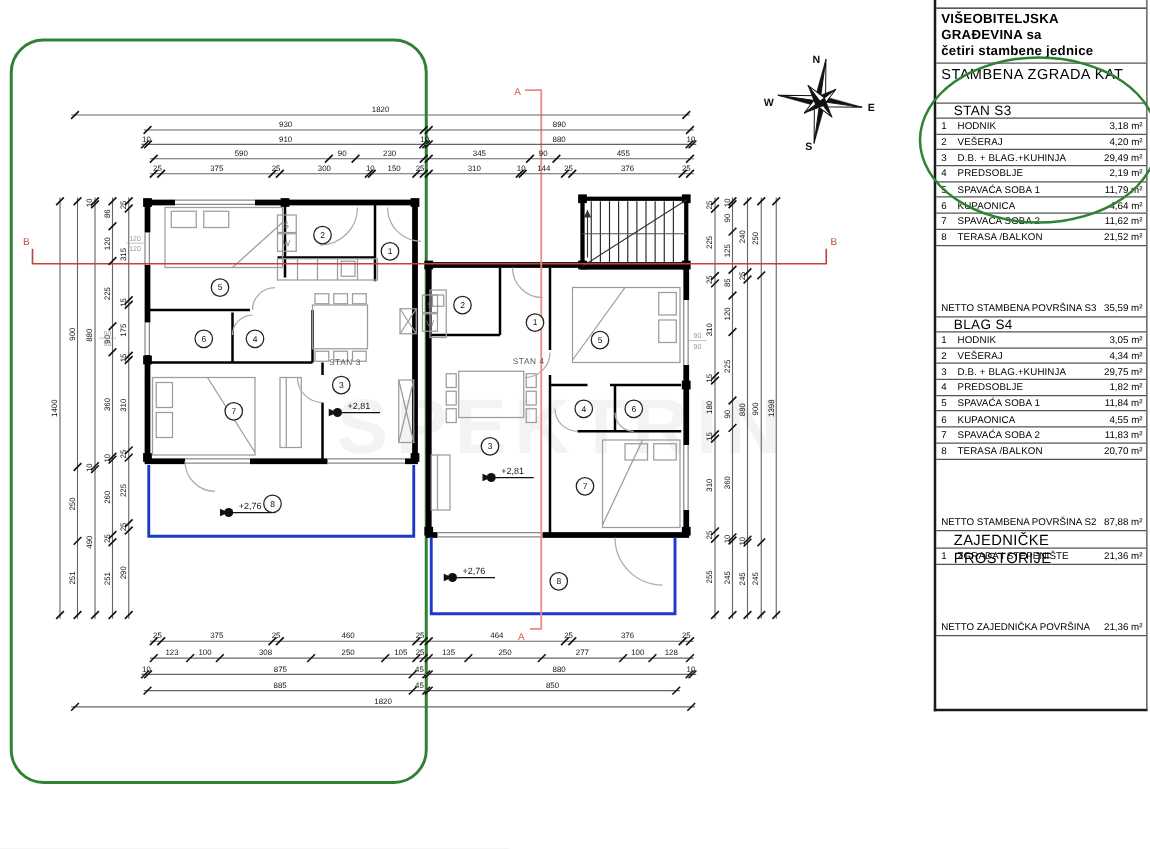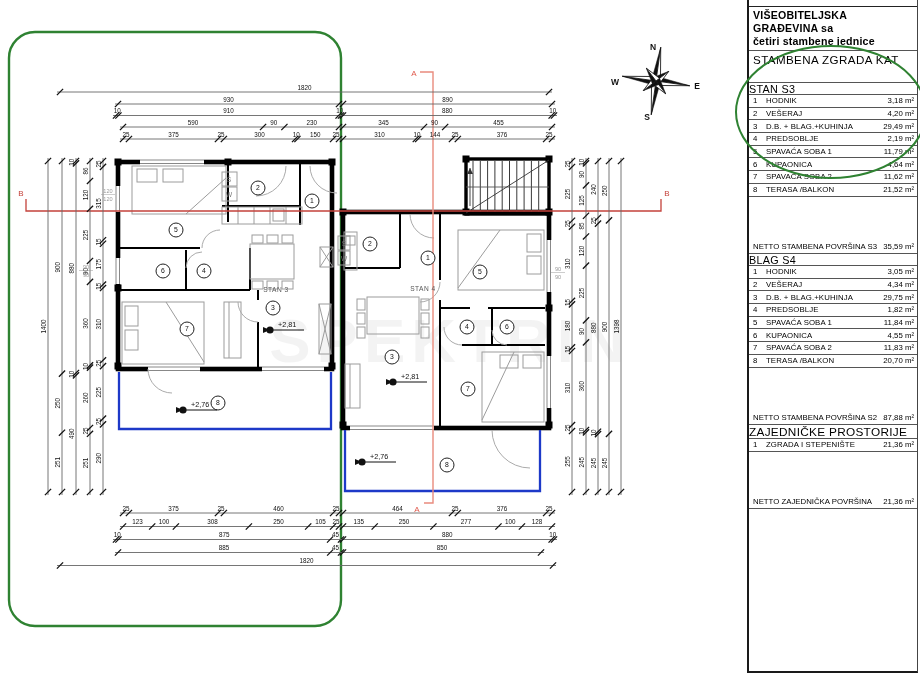--- a/index.html
+++ b/index.html
@@ -1,27 +1,27 @@
 <!DOCTYPE html>
 <html><head>
 <meta charset="utf-8">
 <style>
   html,body{margin:0;padding:0;background:#e8e8e8;}
   .stage{position:relative;width:920px;height:679px;background:#ffffff;overflow:hidden;
          font-family:"Liberation Sans",sans-serif;margin:0 auto;}
   svg text{font-family:"Liberation Sans",sans-serif;}
   
-  .panel{position:absolute;left:747px;top:0;width:171px;height:673px;background:#fff;
+  .panel{position:absolute;left:747px;top:0;width:171px;height:569px;background:#fff;
          border-left:2px solid #1a1a1a;border-right:1.3px solid #444;border-bottom:2px solid #1a1a1a;
          box-sizing:border-box;z-index:2;}
   .tbox{margin-top:6px;border-top:1.3px solid #222;}
   .trow{border-bottom:1px solid #555;box-sizing:border-box;}
   .title{font-weight:bold;font-size:10.6px;line-height:13px;padding:2px 3px 2px 4px;letter-spacing:.2px;}
   .subtitle{font-size:11.6px;padding:2px 3px 16px 4px;letter-spacing:.4px;}
-  .sechead{font-size:10.8px;padding:0 0;height:12px;line-height:12px;letter-spacing:.3px;}
+  .sechead{font-size:10.8px;padding:0 14px;height:12px;line-height:12px;letter-spacing:.3px;}
   .bighead{font-size:11.8px;height:14px;line-height:14px;}
   .drow{display:flex;align-items:center;height:12.7px;font-size:7.8px;padding:0 3px 0 4px;}
   .drow .num{width:13px;flex:none;}
   .drow .nm{flex:1;letter-spacing:.1px;}
   .drow .val{flex:none;text-align:center;}
   .totrow{display:flex;align-items:center;height:13.5px;font-size:7.8px;padding:0 3px 0 4px;margin-top:44px;}
   .totrow .nm{flex:1;}
   .greenoval{position:absolute;left:735px;top:45px;width:188px;height:130px;
              border:2.4px solid #2f8232;border-radius:50%;z-index:6;pointer-events:none;}
 </style>

